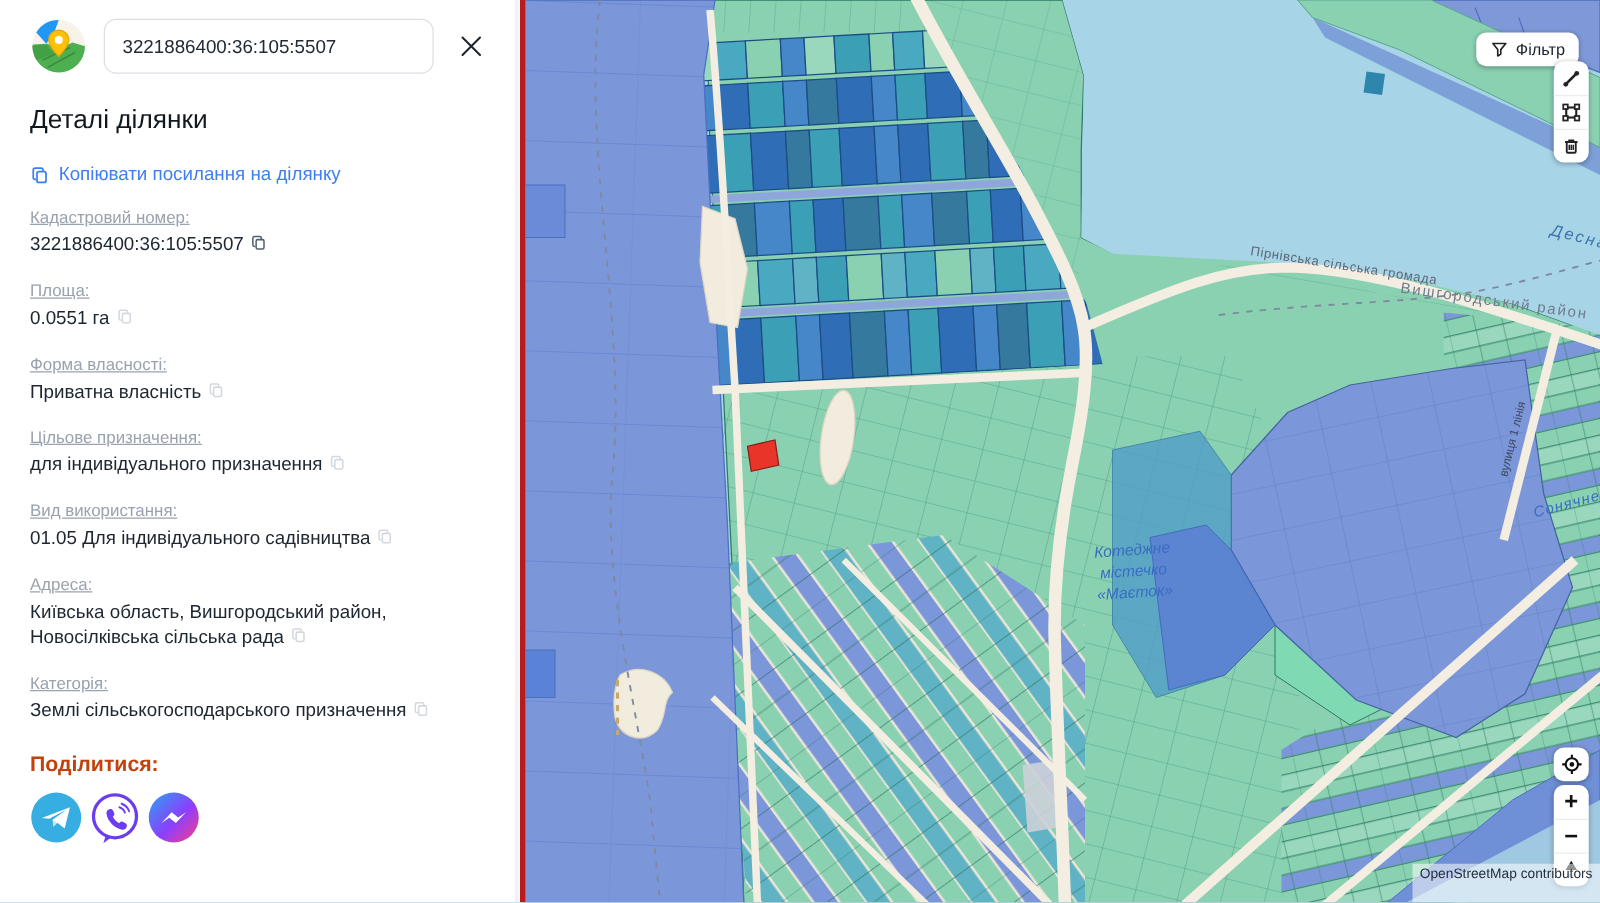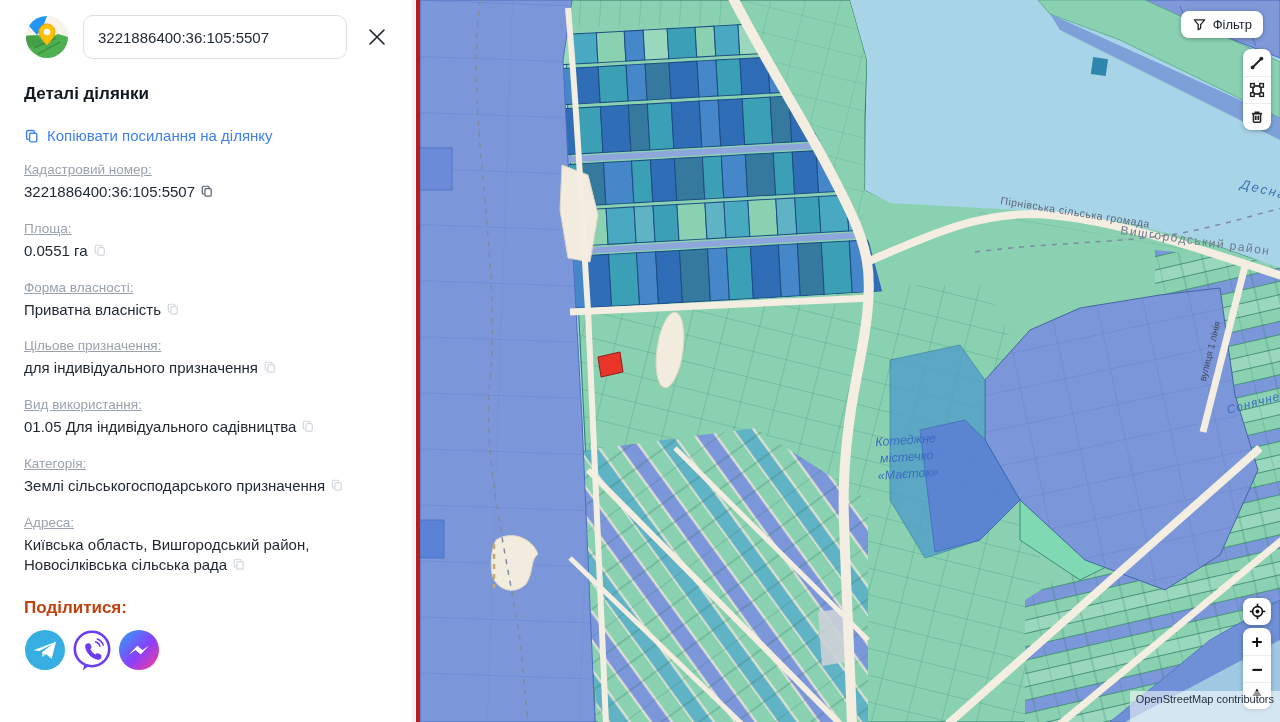--- a/index.html
+++ b/index.html
@@ -6,41 +6,41 @@
   *{box-sizing:border-box;}
   .app{position:relative;width:1280px;height:722px;overflow:hidden;background:#a8d4e7;font-family:"Liberation Sans",sans-serif;}
 
   
   .map-wrap{position:absolute;left:420px;top:0;width:860px;height:722px;}
   .map-wrap svg.map{position:absolute;left:0;top:0;}
   .map-label{font-family:"Liberation Sans",sans-serif;}
 
   
   .ctl{position:absolute;background:#fff;border-radius:8px;box-shadow:0 1px 4px rgba(0,0,0,.3);}
-  .filter-btn{top:11px;right:17px;height:27px;display:flex;align-items:center;gap:6px;padding:0 11px;cursor:pointer;}
+  .filter-btn{top:26px;right:17px;height:27px;display:flex;align-items:center;gap:6px;padding:0 11px;cursor:pointer;}
   .filter-btn span{font-size:13px;color:#19222e;}
   .tools{top:49px;right:9px;width:28px;display:flex;flex-direction:column;align-items:center;}
   .tools .tbtn{width:28px;height:27px;display:flex;align-items:center;justify-content:center;cursor:pointer;}
   .tools .tbtn + .tbtn{border-top:1px solid #ececec;}
   .locate-btn{bottom:97px;right:9px;width:28px;height:27px;display:flex;align-items:center;justify-content:center;cursor:pointer;}
   .zoomstack{bottom:13px;right:9px;width:28px;display:flex;flex-direction:column;align-items:center;}
   .zoomstack .zbtn{width:28px;height:27px;display:flex;align-items:center;justify-content:center;font-size:19px;font-weight:700;color:#111;cursor:pointer;line-height:1;}
   .zoomstack .zbtn + .zbtn{border-top:1px solid #ececec;}
   .attribution{position:absolute;right:0;bottom:0;background:rgba(255,255,255,.55);padding:2px 6px 17px;font-size:11px;color:#23303d;}
 
   
   .sidebar{position:absolute;left:0;top:0;width:420px;height:722px;background:#fff;z-index:10;
            padding:14px 22px 0 24px;border-right:4px solid #b91c1c;}
   .sb-scroll{position:absolute;right:1px;top:0;width:3px;height:722px;background:#f2f3f5;}
   .sb-header{display:flex;align-items:center;gap:13px;}
   .logo{width:46px;height:46px;flex:0 0 46px;}
   .search-input{flex:1;height:44px;border:1px solid #dbe0e6;border-radius:10px;padding:0 14px;
                 font-size:15px;color:#232b36;font-family:"Liberation Sans",sans-serif;outline:none;background:#fff;}
   .close-btn{width:34px;height:34px;border:none;background:transparent;cursor:pointer;display:flex;align-items:center;justify-content:center;padding:0;}
-  .sb-title{margin:24px 0 0;font-size:17px;font-weight:700;color:#101820;}
+  .sb-title{margin:24px 0 0;font-size:21px;font-weight:400;color:#101820;}
   .copy-link{display:flex;align-items:flex-start;gap:7px;margin-top:23px;cursor:pointer;}
   .copy-link span{font-size:15px;color:#3d7ff0;}
   .field{margin-top:17px;}
   .field .flabel{font-size:13.5px;color:#99a2ae;margin-bottom:5px;text-decoration:underline;}
   .field .fvalue{font-size:15px;color:#1e2630;line-height:1.32;max-width:372px;}
   .mini-copy{display:inline-block;vertical-align:-2px;margin-left:5px;cursor:pointer;}
   .share-title{margin:22px 0 0;font-size:17px;font-weight:700;color:#c2410c;}
   .share-row{display:flex;gap:5px;margin-top:11px;}
   .share-ic{width:42px;height:42px;cursor:pointer;}
 </style>
@@ -412,30 +412,30 @@
 
     <div class="field">
       <div class="flabel">Вид використання:</div>
       <div class="fvalue"><span>01.05 Для індивідуального садівництва</span><span class="mini-copy"><svg width="14" height="15" viewBox="0 0 16 16">
               <rect x="5.6" y="4.8" width="7.2" height="8.6" rx="1.4" fill="none" stroke="#d3d8df" stroke-width="1.4"></rect>
               <path d="M4.8 11H4.1A1.5 1.5 0 0 1 2.6 9.5v-6A1.5 1.5 0 0 1 4.1 2h4.8a1.5 1.5 0 0 1 1.5 1.5v.7" fill="none" stroke="#d3d8df" stroke-width="1.4"></path>
             </svg></span></div>
     </div>
 
     <div class="field">
+      <div class="flabel">Адреса:</div>
+      <div class="fvalue"><span>Київська область, Вишгородський район, Новосілківська сільська рада</span><span class="mini-copy"><svg width="14" height="15" viewBox="0 0 16 16">
+              <rect x="5.6" y="4.8" width="7.2" height="8.6" rx="1.4" fill="none" stroke="#d3d8df" stroke-width="1.4"></rect>
+              <path d="M4.8 11H4.1A1.5 1.5 0 0 1 2.6 9.5v-6A1.5 1.5 0 0 1 4.1 2h4.8a1.5 1.5 0 0 1 1.5 1.5v.7" fill="none" stroke="#d3d8df" stroke-width="1.4"></path>
+            </svg></span></div>
+    </div>
+
+    <div class="field">
       <div class="flabel">Категорія:</div>
       <div class="fvalue"><span>Землі сільськогосподарського призначення</span><span class="mini-copy"><svg width="14" height="15" viewBox="0 0 16 16">
-              <rect x="5.6" y="4.8" width="7.2" height="8.6" rx="1.4" fill="none" stroke="#d3d8df" stroke-width="1.4"></rect>
-              <path d="M4.8 11H4.1A1.5 1.5 0 0 1 2.6 9.5v-6A1.5 1.5 0 0 1 4.1 2h4.8a1.5 1.5 0 0 1 1.5 1.5v.7" fill="none" stroke="#d3d8df" stroke-width="1.4"></path>
-            </svg></span></div>
-    </div>
-
-    <div class="field">
-      <div class="flabel">Адреса:</div>
-      <div class="fvalue"><span>Київська область, Вишгородський район, Новосілківська сільська рада</span><span class="mini-copy"><svg width="14" height="15" viewBox="0 0 16 16">
               <rect x="5.6" y="4.8" width="7.2" height="8.6" rx="1.4" fill="none" stroke="#d3d8df" stroke-width="1.4"></rect>
               <path d="M4.8 11H4.1A1.5 1.5 0 0 1 2.6 9.5v-6A1.5 1.5 0 0 1 4.1 2h4.8a1.5 1.5 0 0 1 1.5 1.5v.7" fill="none" stroke="#d3d8df" stroke-width="1.4"></path>
             </svg></span></div>
     </div>
 
     <h2 class="share-title">Поділитися:</h2>
     <div class="share-row">
       <svg class="share-ic" viewBox="0 0 42 42">
         <circle cx="21" cy="21" r="20" fill="#37aee2"></circle>
         <path d="M9.5 21.3l22.5-8.6-4.3 17-5.9-4.6-3.1 3-0.6-5.2 11-8.1-13.7 7.2z" fill="#fff"></path>

